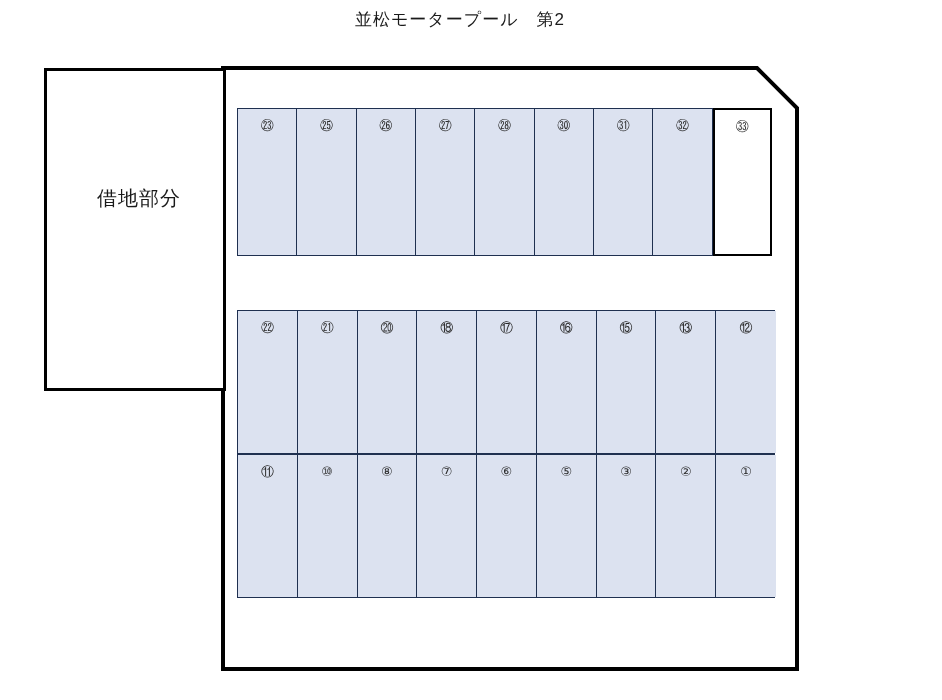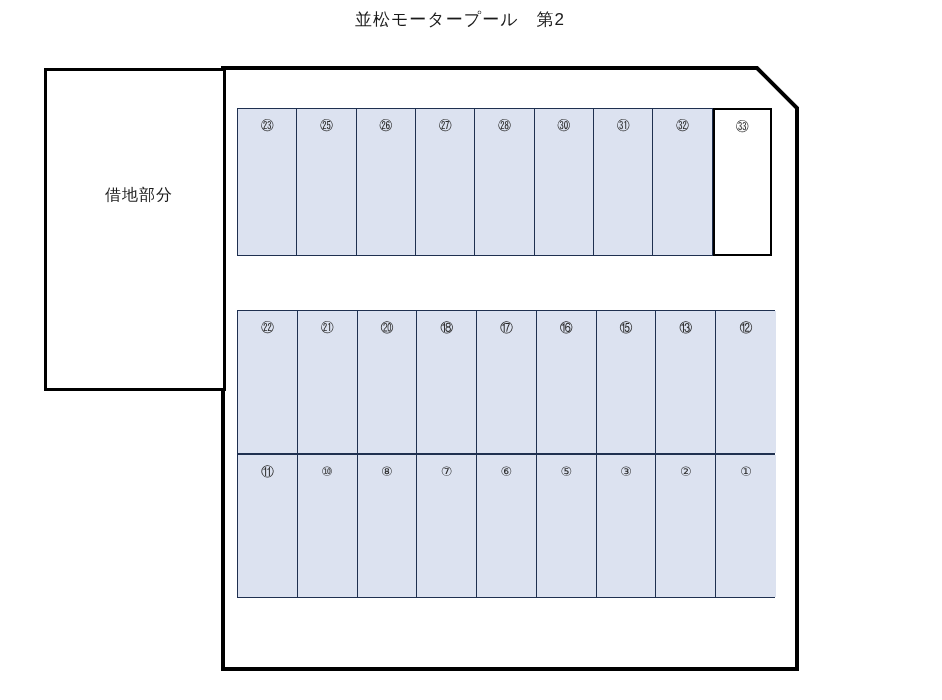--- a/index.html
+++ b/index.html
@@ -57,21 +57,21 @@
     border: 3px solid #000000;
     background: #ffffff;
     box-sizing: border-box;
   }
   .leased-label {
     position: absolute;
     left: 44px;
     top: 185px;
     width: 190px;
     text-align: center;
-    font-size: 16px;
+    font-size: 20px;
     letter-spacing: 1px;
     color: #1a1a1a;
   }
 
   
   .block {
     position: absolute;
     display: flex;
     box-sizing: border-box;
     border: 1px solid #1f3050;

